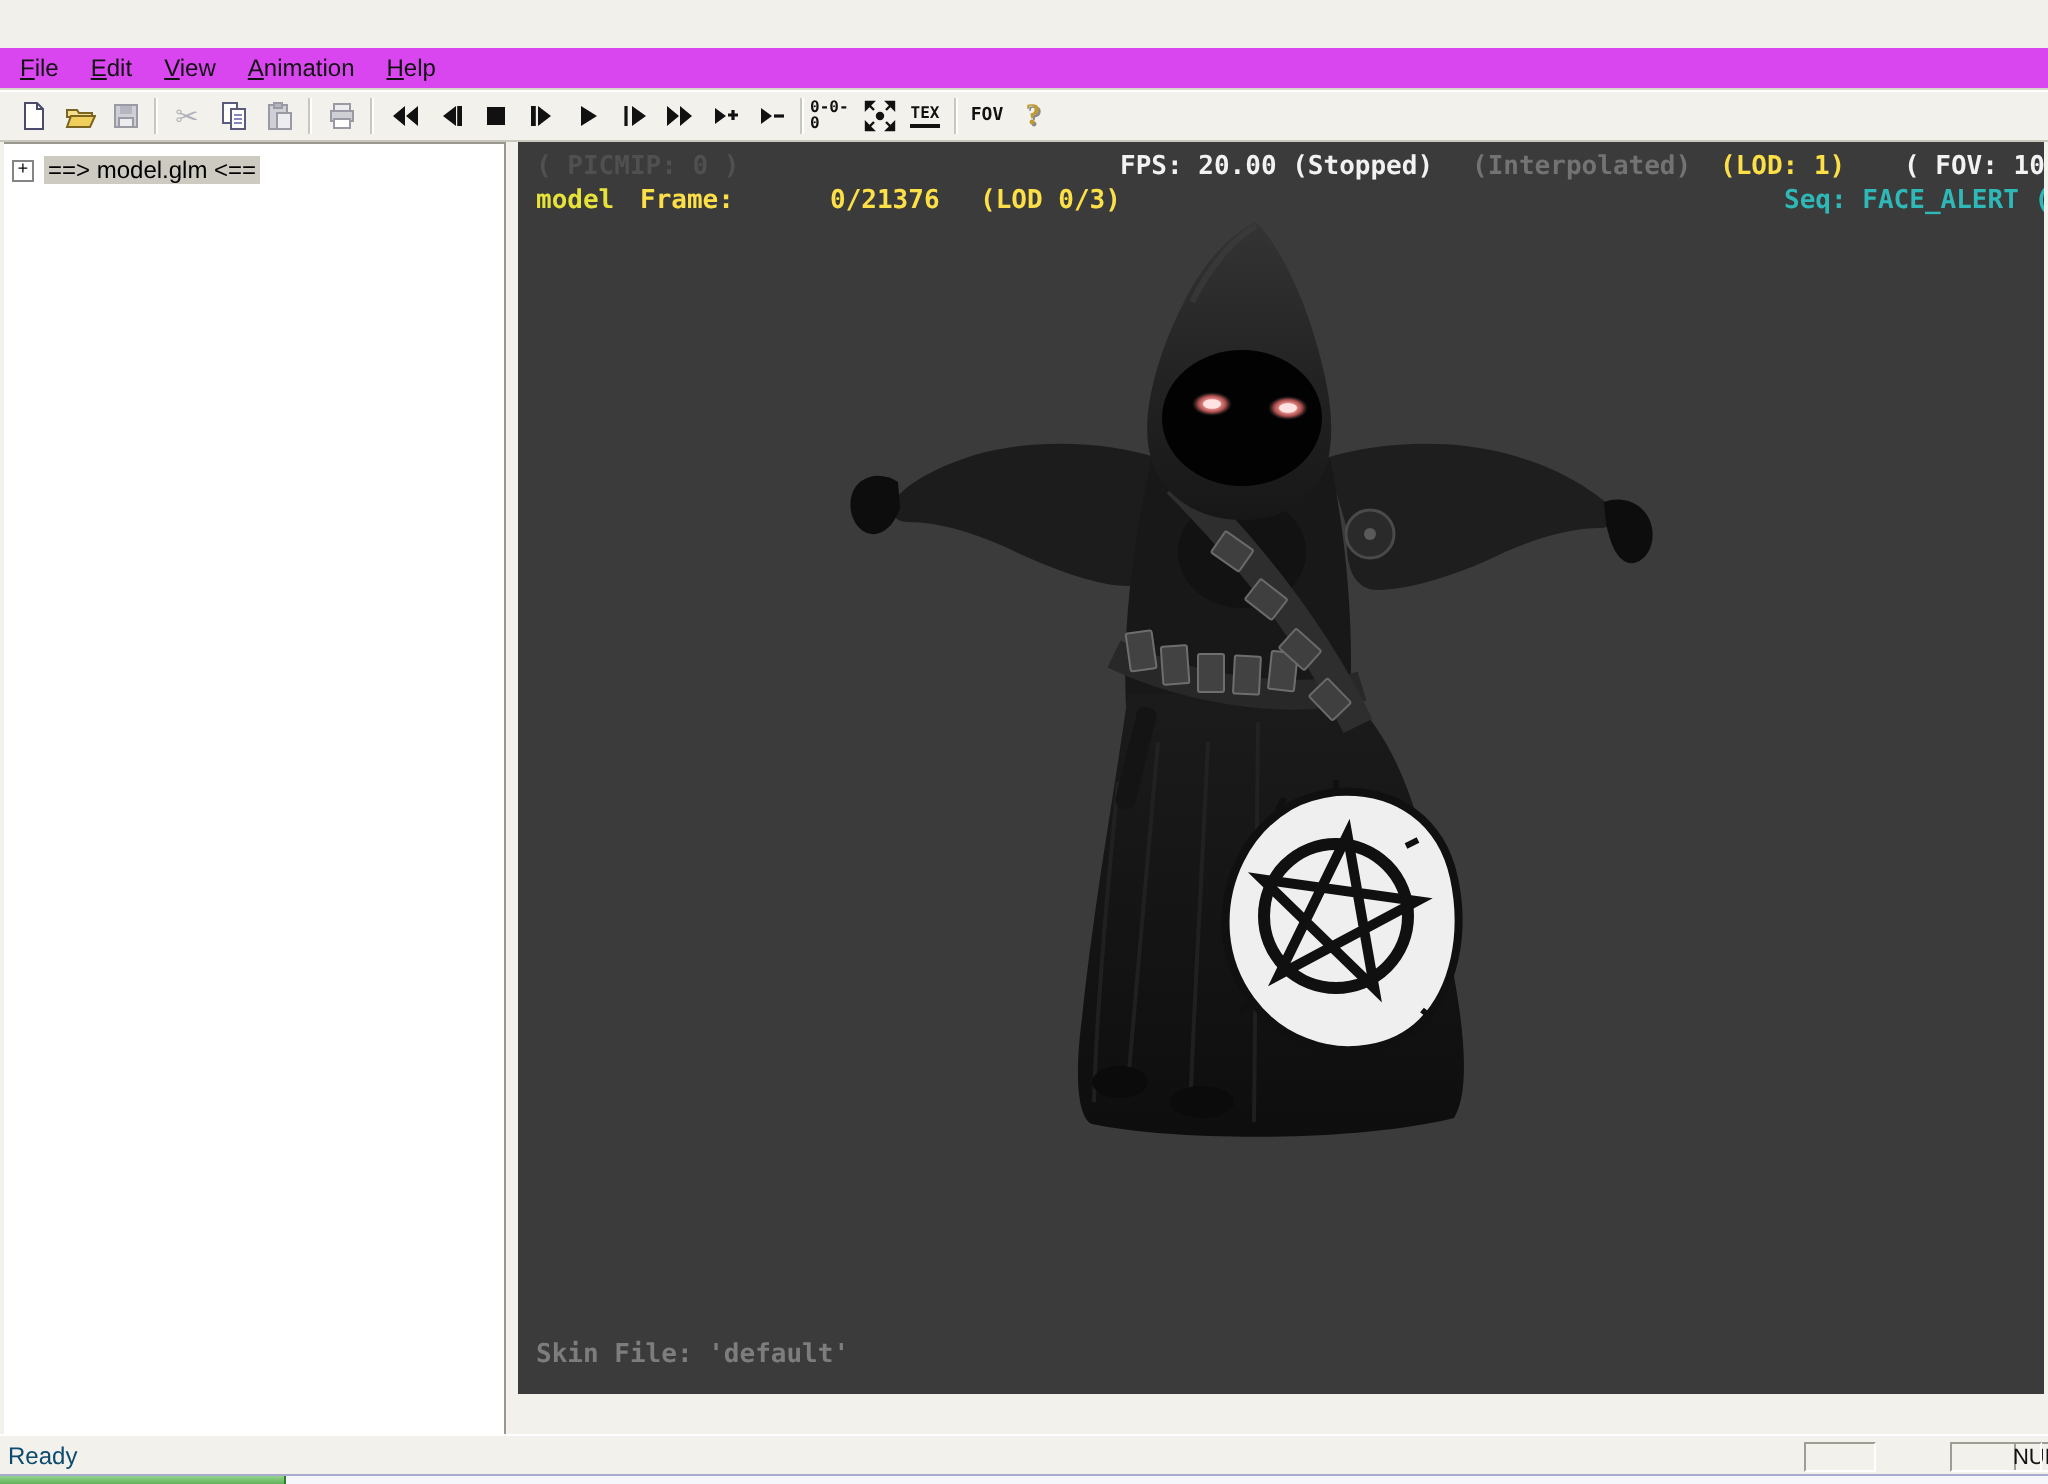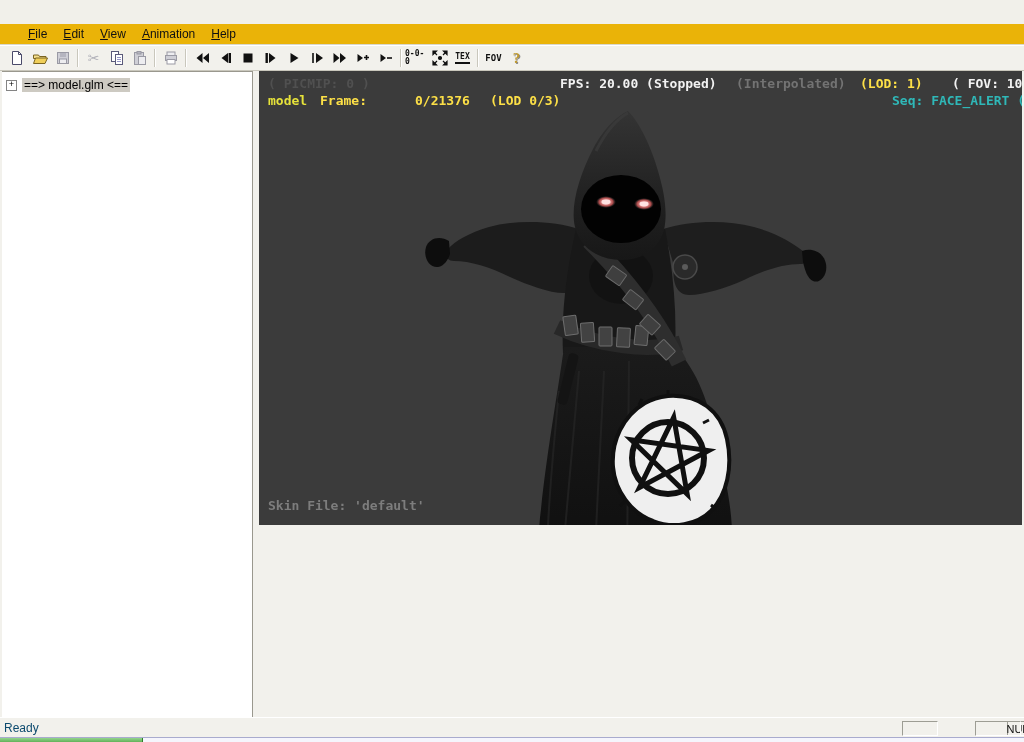--- a/index.html
+++ b/index.html
@@ -19,22 +19,22 @@
     color:#fff; font-size:11px; display:flex; align-items:center; justify-content:center;
     box-shadow:inset 0 1px 0 #ffffff; }
   .tb-btn.close { background:linear-gradient(180deg,#f4b6a0 0%,#e2704d 45%,#c94f2e 100%); border-color:#9c4126; }
   .glyph-min { width:8px; height:3px; background:#fff; margin-top:9px; box-shadow:0 1px 0 #77758e; }
   .glyph-restore { position:relative; width:10px; height:10px; }
   .glyph-restore .r1 { position:absolute; right:0; top:0; width:7px; height:6px; border:1px solid #fff; border-top-width:2px; }
   .glyph-restore .r2 { position:absolute; left:0; bottom:0; width:7px; height:6px; border:1px solid #fff; border-top-width:2px; background:linear-gradient(180deg,#dedcef,#c2c0da); }
   .glyph-x { font-size:12px; font-weight:bold; color:#fff; text-shadow:0 1px 1px #8c3214; line-height:1; }
 
   
-  .menubar { position:absolute; left:0; top:24px; width:1024px; height:21px; background:#eab308;
-    border-bottom:1px solid #d9d7cc; display:flex; align-items:center; padding-left:20px; }
+  .menubar { position:absolute; left:0; top:24px; width:1024px; height:21px; background:#d946ef;
+    border-bottom:1px solid #d9d7cc; display:flex; align-items:center; padding-left:2px; }
   .menu-item { font-size:12px; color:#111; padding:2px 8px; }
   .menu-item .accel { text-decoration:underline; }
 
   
   .toolbar { position:absolute; left:0; top:45px; width:1024px; height:26px; background:#f2f1ec;
     border-top:1px solid #ffffff; border-bottom:1px solid #c9c7bc;
     display:flex; align-items:center; padding-left:5px; }
   .tool-btn { width:23px; height:22px; display:flex; align-items:center; justify-content:center; flex:0 0 auto; }
   .tool-btn svg { width:16px; height:16px; }
   .tool-sep { width:2px; height:18px; margin:0 3px; border-left:1px solid #c9c7bc; border-right:1px solid #ffffff; flex:0 0 auto; }
@@ -48,21 +48,21 @@
   .content { position:absolute; left:0; top:71px; width:1024px; height:646px; background:#f2f1ec; }
   .treepanel { position:absolute; left:2px; top:0; width:251px; height:646px; background:#ffffff;
     border-right:1px solid #9a988e; border-top:1px solid #9a988e; }
   .tree-row { display:flex; align-items:center; margin:6px 0 0 4px; }
   .expander { width:11px; height:11px; border:1px solid #848484; background:#fff; color:#000;
     font-size:9px; line-height:9px; text-align:center; font-family:"Liberation Mono", monospace; flex:0 0 auto; }
   .tree-label { margin-left:5px; font-size:12px; color:#000; background:#cdcac2; padding:0 2px; white-space:pre; }
   .splitter { position:absolute; left:253px; top:0; width:6px; height:646px; background:#f2f1ec; }
 
   
-  .viewport { position:absolute; left:259px; top:0; width:763px; height:454px; background:#3b3b3b; overflow:hidden; }
+  .viewport { position:absolute; left:259px; top:0; width:763px; height:626px; background:#3b3b3b; overflow:hidden; }
   .vp-frame-right { position:absolute; left:1022px; top:0; width:2px; height:646px; background:#f2f1ec; }
   .vp-text { position:absolute; font-family:"DejaVu Sans Mono", monospace; font-weight:bold; font-size:13px; white-space:pre; }
   .c-dim    { color:#505050; }
   .c-white  { color:#f2f2f2; }
   .c-gray   { color:#737373; }
   .c-green  { color:#fde047;text-align:right; }
   .c-yellow { color:#e6e23a; }
   .c-red    { color:#e05555; }
   .c-cyan   { color:#2fb8b8; }
   .c-skin   { color:#7d7d7d; }

